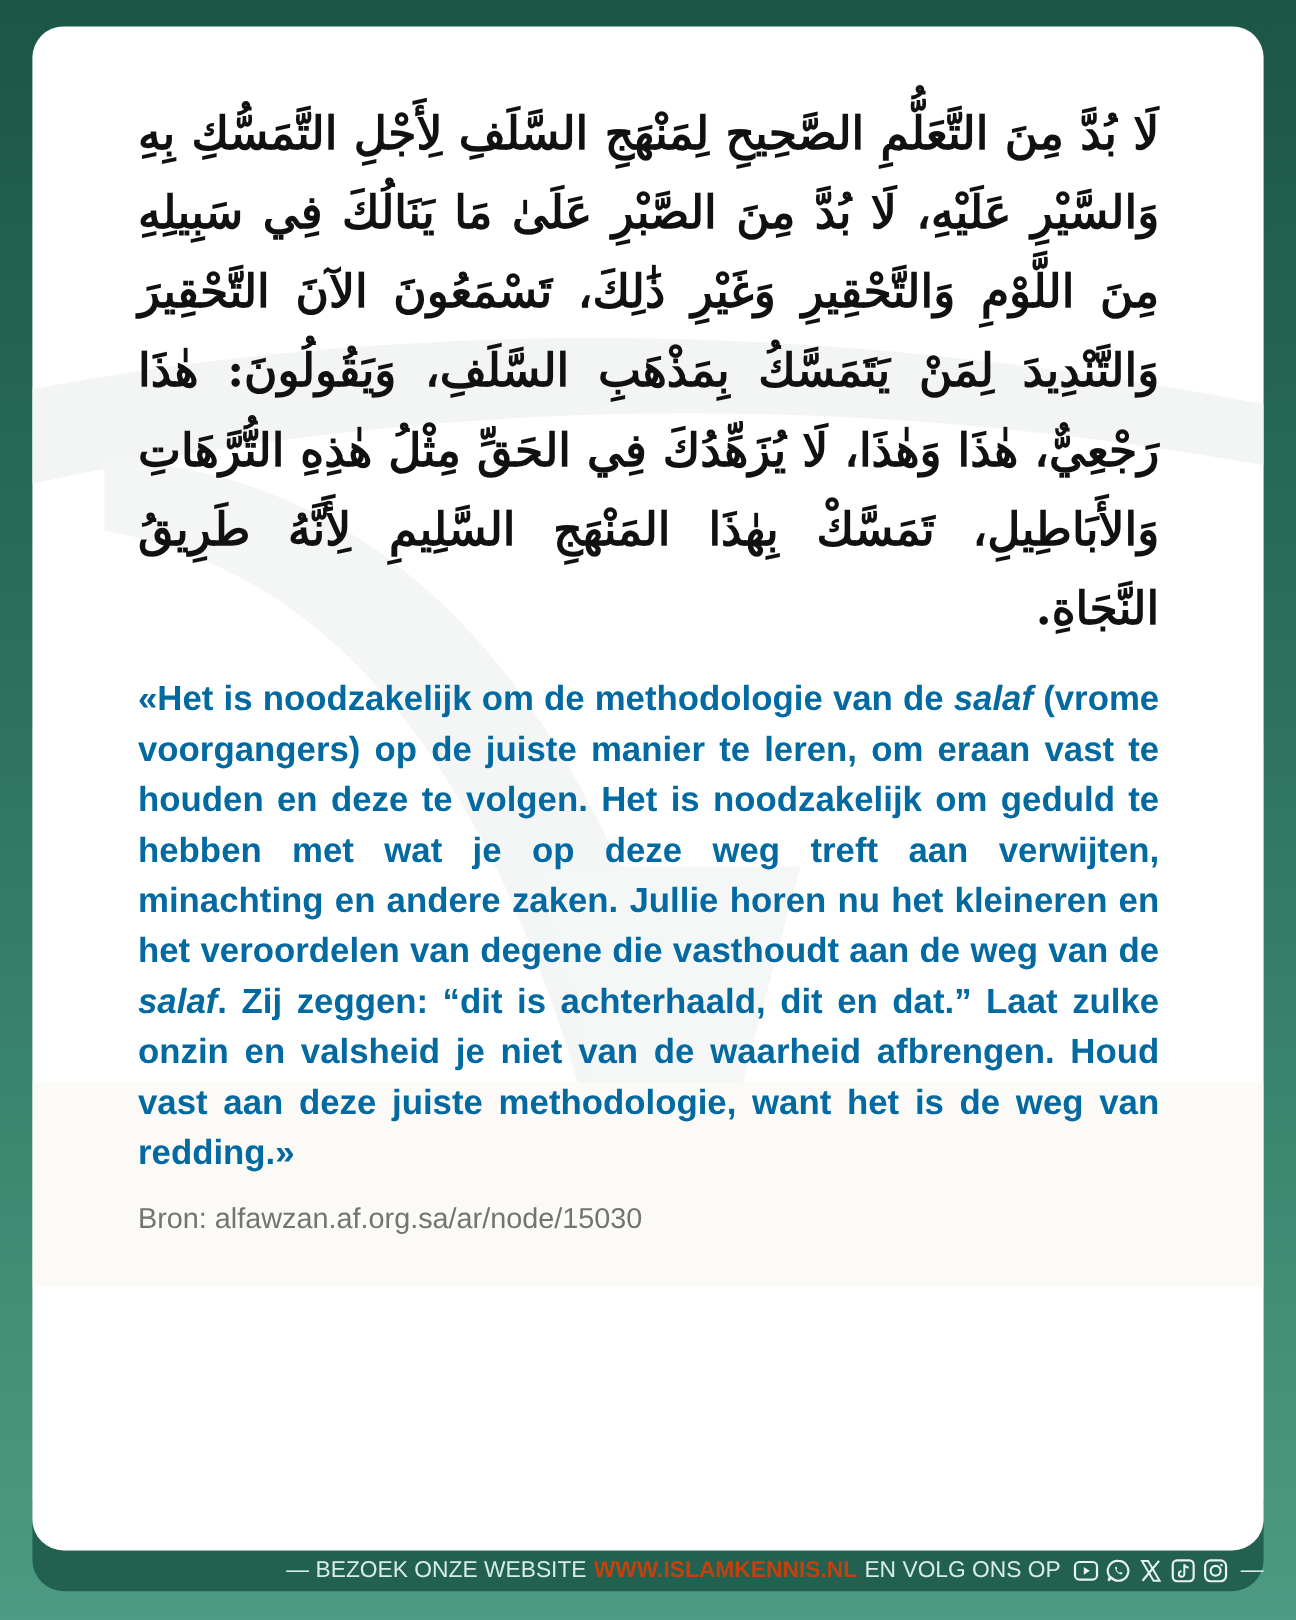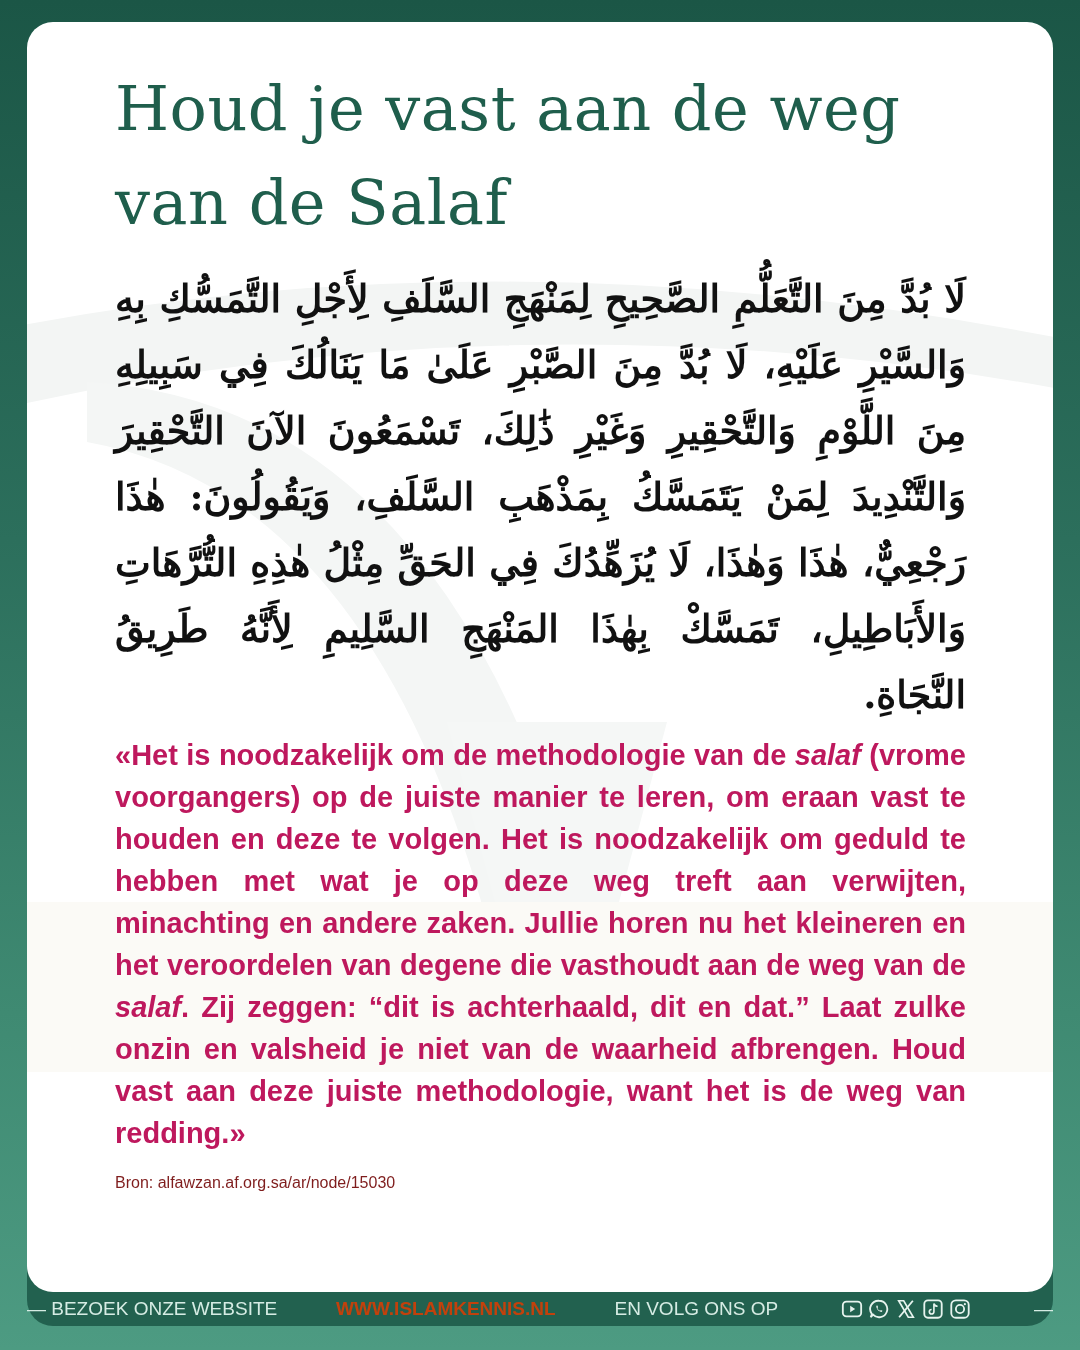--- a/index.html
+++ b/index.html
@@ -24,48 +24,47 @@
   }
   .intro {
     margin: 6px 0 0 0; font-family: "DejaVu Sans", sans-serif; font-size: 27px;
     line-height: 42px; color: #1b1b1b; text-align: justify; letter-spacing: 0.6px;
   }
   .arabic {
     margin: 16px 0 0 0; direction: rtl; text-align: justify; font-family: "DejaVu Serif", serif;
     font-weight: bold; font-size: 38px; line-height: 66px; color: #111;
   }
   .translation {
-    margin: 6px 0 0 0; font-family: "Liberation Sans", sans-serif; font-weight: bold;
-    font-size: 29px; line-height: 42px; color: #be185d; text-align: justify;
+    margin: 22px 0 0 0; font-family: "Liberation Sans", sans-serif; font-weight: bold;
+    font-size: 29px; line-height: 42px; color: #0369a1; text-align: justify;
   }
-  .source { margin: 20px 0 0 0; font-family: "Liberation Sans", sans-serif; font-size: 16px; color: #7f1d1d; }
+  .source { margin: 20px 0 0 0; font-family: "Liberation Sans", sans-serif; font-size: 24px; color: #737373; }
   .footer {
     position: absolute; left: 27px; top: 1292px; width: 1026px; height: 34px;
-    display: flex; align-items: center; justify-content: space-between; gap: 6px;
+    display: flex; align-items: center; justify-content: flex-end; gap: 6px;
     color: #d6ece4; font-family: "Liberation Sans", sans-serif; font-size: 19px; white-space: nowrap;
   }
   .footer b { color: #c2410c; }
   .icons { display: inline-flex; gap: 5px; align-items: center; margin: 0 4px; }
   .ic { width: 22px; height: 22px; display: inline-block; }
 </style>
 </head>
 <body>
 
 <div class="footer-strip"></div>
 
 <div class="card">
   <svg class="wm" width="1026" height="1270" viewBox="0 0 1026 1270">
     <path d="M -40 310 Q 500 200 1100 330 L 1100 380 Q 520 260 -40 390 Z" fill="#f3f5f4"></path>
     <path d="M 60 360 Q 420 380 560 900 L 460 900 Q 340 470 60 420 Z" fill="#f4f6f5"></path>
     <path d="M 420 700 L 640 700 L 560 1000 L 500 1000 Z" fill="#f5f7f6"></path>
     <rect x="0" y="880" width="1026" height="170" fill="#fbfaf6"></rect>
   </svg>
 
   <div class="content">
-    <h1 class="title">Houd je vast aan de weg van de Salaf</h1>
     <p class="arabic" lang="ar">لَا بُدَّ مِنَ التَّعَلُّمِ الصَّحِيحِ لِمَنْهَجِ السَّلَفِ لِأَجْلِ التَّمَسُّكِ بِهِ وَالسَّيْرِ عَلَيْهِ، لَا بُدَّ مِنَ الصَّبْرِ عَلَىٰ مَا يَنَالُكَ فِي سَبِيلِهِ مِنَ اللَّوْمِ وَالتَّحْقِيرِ وَغَيْرِ ذَٰلِكَ، تَسْمَعُونَ الآنَ التَّحْقِيرَ وَالتَّنْدِيدَ لِمَنْ يَتَمَسَّكُ بِمَذْهَبِ السَّلَفِ، وَيَقُولُونَ: هٰذَا رَجْعِيٌّ، هٰذَا وَهٰذَا، لَا يُزَهِّدُكَ فِي الحَقِّ مِثْلُ هٰذِهِ التُّرَّهَاتِ وَالأَبَاطِيلِ، تَمَسَّكْ بِهٰذَا المَنْهَجِ السَّلِيمِ لِأَنَّهُ طَرِيقُ النَّجَاةِ.</p>
     <p class="translation"><span>«Het is noodzakelijk om de methodologie van de </span><i>salaf</i><span> (vrome voorgangers) op de juiste manier te leren, om eraan vast te houden en deze te volgen. Het is noodzakelijk om geduld te hebben met wat je op deze weg treft aan verwijten, minachting en andere zaken. Jullie horen nu het kleineren en het veroordelen van degene die vasthoudt aan de weg van de </span><i>salaf</i><span>. Zij zeggen: “dit is achterhaald, dit en dat.” Laat zulke onzin en valsheid je niet van de waarheid afbrengen. Houd vast aan deze juiste methodologie, want het is de weg van redding.»</span></p>
     <p class="source">Bron: alfawzan.af.org.sa/ar/node/15030</p>
   </div>
 </div>
 
 <div class="footer">
   <span>— BEZOEK ONZE WEBSITE</span>
   <b>WWW.ISLAMKENNIS.NL</b>
   <span>EN VOLG ONS OP</span>

